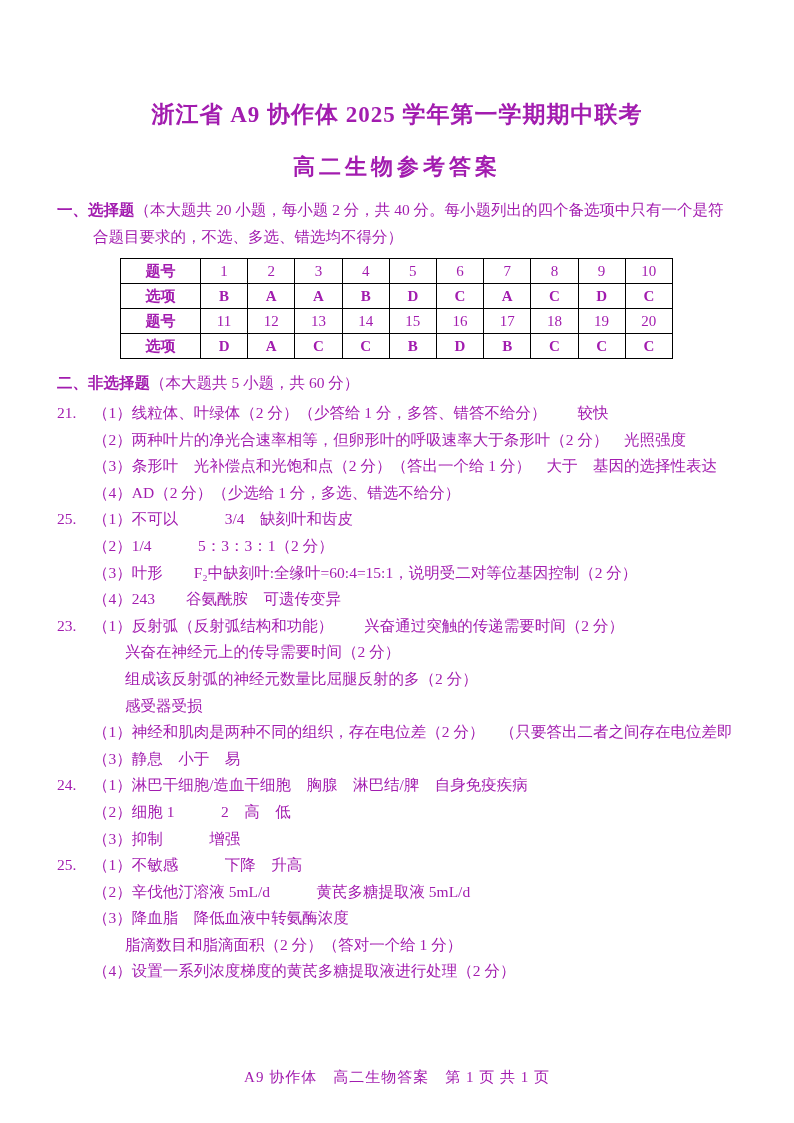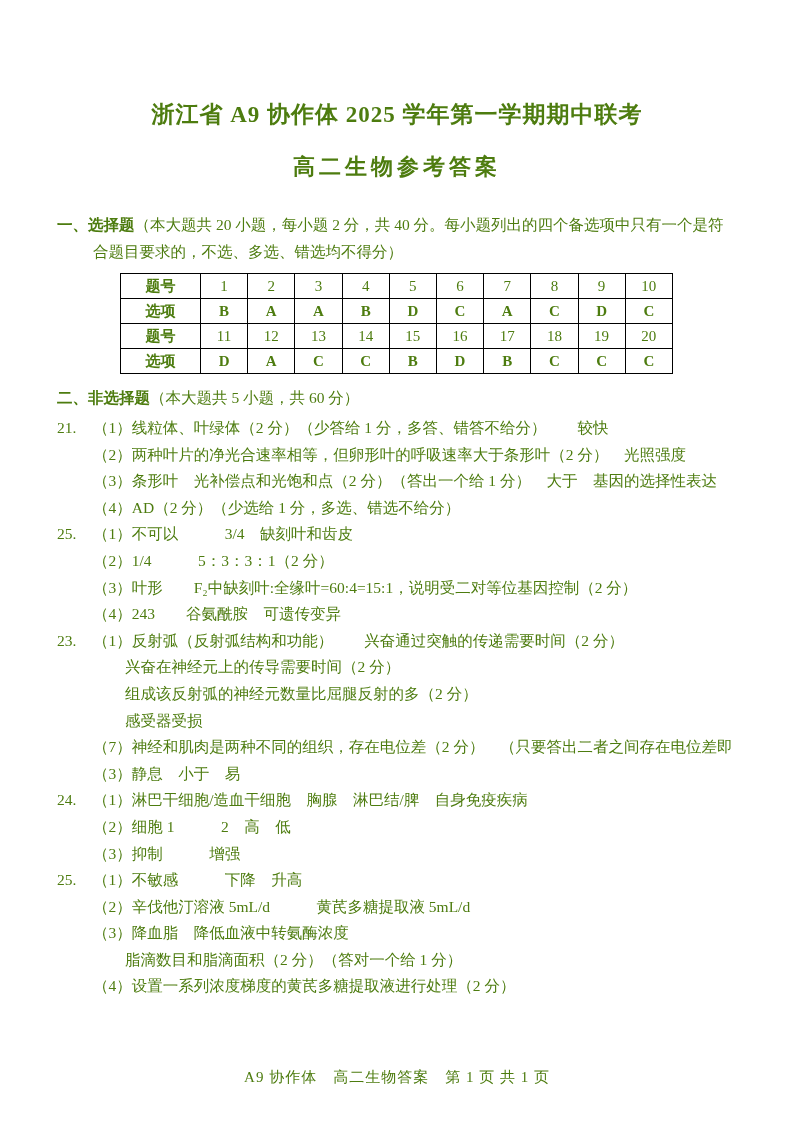--- a/index.html
+++ b/index.html
@@ -5,40 +5,40 @@
   * { margin: 0; padding: 0; box-sizing: border-box; }
   html, body { background: #ffffff; }
   .page {
     width: 794px;
     height: 1123px;
     margin: 0 auto;
     background: #ffffff;
     position: relative;
     padding: 98px 57px 0 57px;
     font-family: "Liberation Serif", "DejaVu Serif", serif;
-    color: #4d7c0f;
+    color: #a21caf;
     font-size: 15.5px;
   }
   .title {
     text-align: center;
     font-weight: bold;
     font-size: 23px;
     line-height: 34px;
     letter-spacing: 1px;
   }
   .subtitle {
     text-align: center;
     font-weight: bold;
     font-size: 22px;
     line-height: 30px;
     letter-spacing: 4px;
     margin-top: 20px;
   }
   .section-heading {
-    margin-top: 29px;
+    margin-top: 14px;
     line-height: 27px;
     padding-left: 36px;
     text-indent: -36px;
   }
   .section-heading .bold { font-weight: bold; }
   table.answers {
     border-collapse: collapse;
     table-layout: fixed;
     width: 553px;
     margin: 8px 0 10px 63px;
@@ -188,21 +188,21 @@
       <div class="qline cont">
           <span class="qnum"></span>
           <span class="qtext">组成该反射弧的神经元数量比屈腿反射的多（2 分）</span>
         </div>
       <div class="qline cont">
           <span class="qnum"></span>
           <span class="qtext">感受器受损</span>
         </div>
       <div class="qline">
           <span class="qnum"></span>
-          <span class="qtext">（7）神经和肌肉是两种不同的组织，存在电位差（2 分）　（只要答出二者之间存在电位差即</span>
+          <span class="qtext">（1）神经和肌肉是两种不同的组织，存在电位差（2 分）　（只要答出二者之间存在电位差即</span>
         </div>
       <div class="qline">
           <span class="qnum"></span>
           <span class="qtext">（3）静息　小于　易</span>
         </div>
     </div>
 
     <div class="question">
       <div class="qline">
           <span class="qnum">24.</span>

